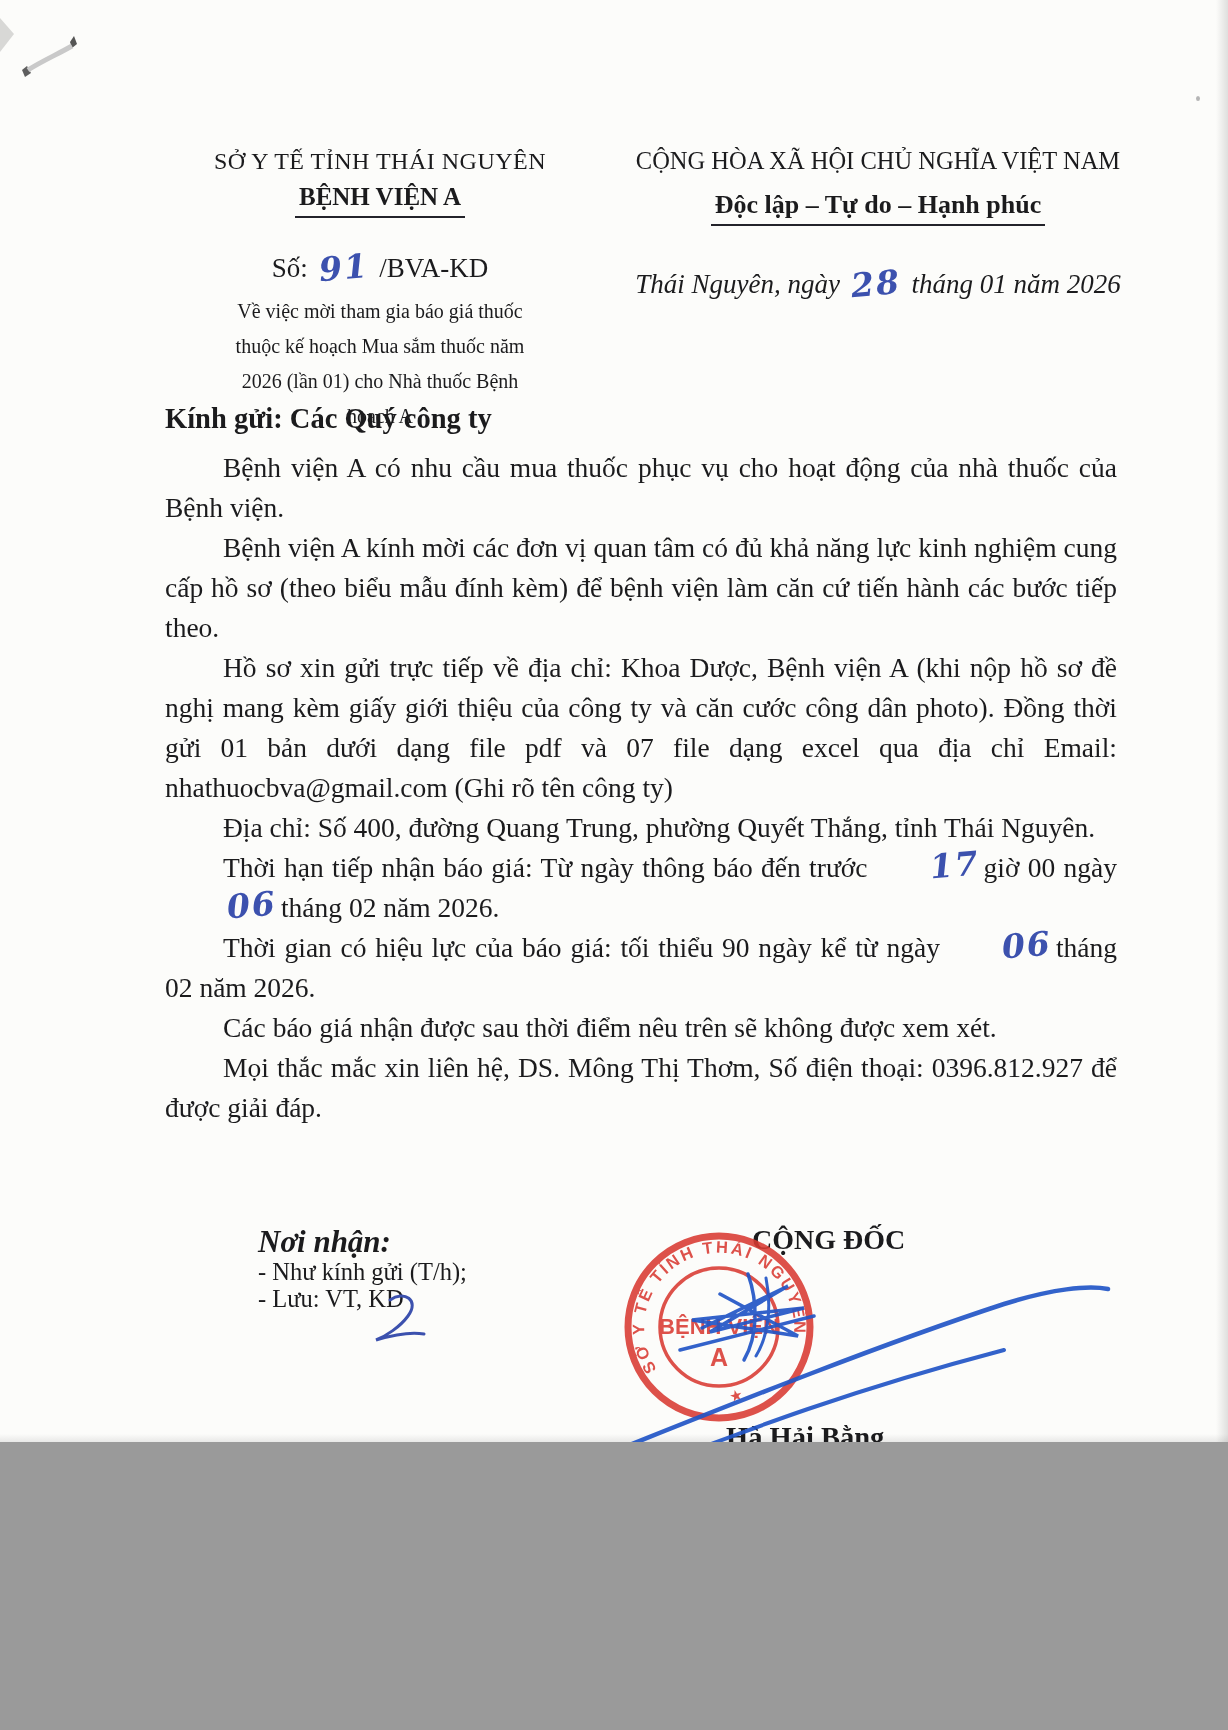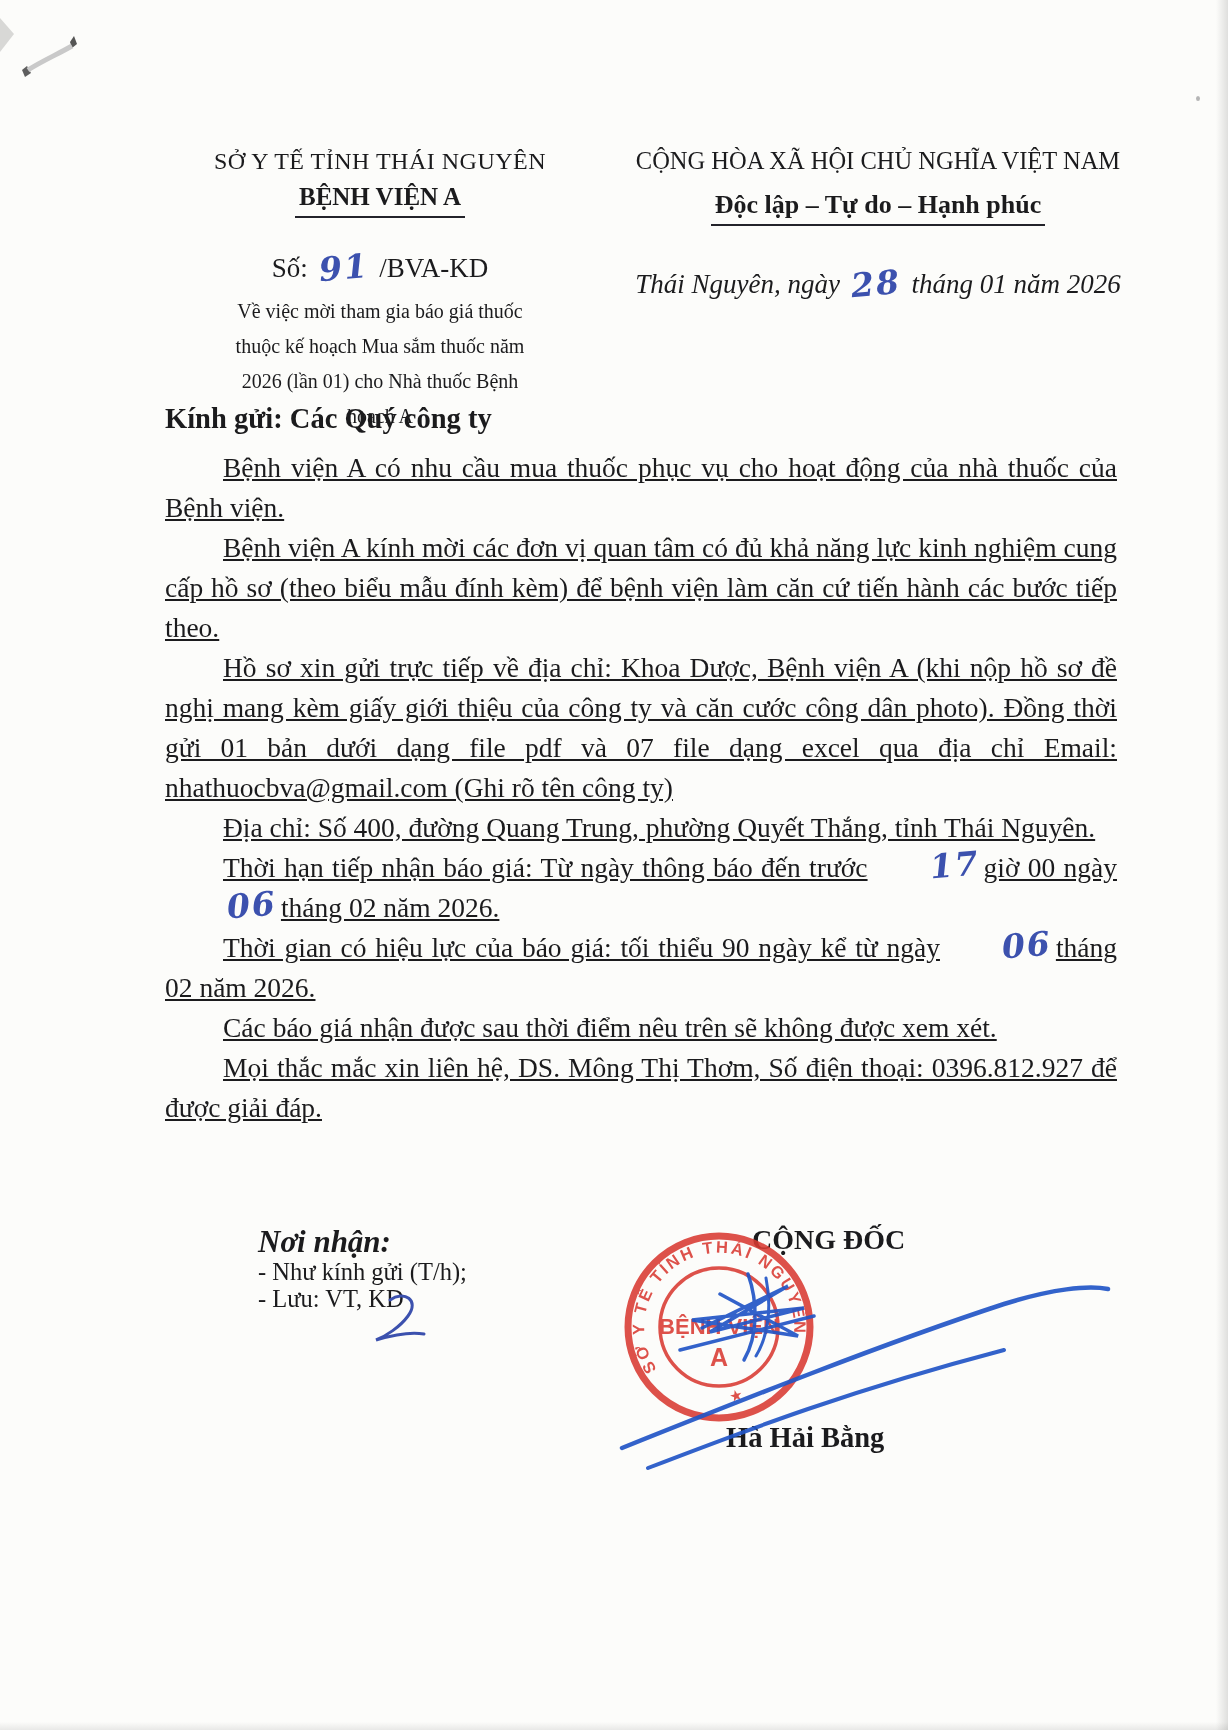--- a/index.html
+++ b/index.html
@@ -1,19 +1,19 @@
 <!DOCTYPE html>
 <html lang="vi"><head>
 <meta charset="utf-8">
 <title>Document</title>
 <style>
   html,body{margin:0;padding:0;background:#9a9a9a;}
   .page{
     position:relative;
-    width:1228px;height:1730px;
+    width:1228px;height:1442px;
     margin:0 auto;
     background:#fcfcfa;
     overflow:hidden;
     font-family:"Liberation Serif","DejaVu Serif",serif;
     color:#1b1b1d;
   }
   
   .edge-right{position:absolute;top:0;right:0;bottom:0;width:12px;
     background:linear-gradient(to left,rgba(90,90,90,.18),rgba(0,0,0,0));}
   .edge-bottom{position:absolute;left:0;right:0;bottom:0;height:8px;
@@ -37,21 +37,21 @@
     font-family:"DejaVu Serif",serif;
     font-style:italic;font-weight:600;
     font-size:33px;line-height:0;
     display:inline-block;transform:rotate(-5deg);
     position:relative;top:2px;margin:0 4px;letter-spacing:2px;
   }
 
   .salutation{position:absolute;left:165px;top:403px;width:952px;
     font-weight:bold;font-size:28.5px;}
 
-  .letter-body{position:absolute;left:165px;top:448px;width:952px;text-decoration:underline;}
+  .letter-body{position:absolute;left:165px;top:448px;width:952px;}
   .letter-body p{margin:0;text-indent:58px;text-align:justify;
     font-size:27.5px;line-height:40px;}
 
   
   .recipients{position:absolute;left:258px;top:1228px;font-size:24.5px;line-height:27px;}
   .recipients .title{font-weight:bold;font-style:italic;font-size:31px;margin-bottom:3px;}
   .signer-title{position:absolute;left:752px;top:1224px;font-weight:bold;font-size:28px;}
   .signer-name{position:absolute;left:726px;top:1422px;font-weight:bold;font-size:28.5px;}
 
   .stamp-wrap{position:absolute;left:620px;top:1226px;width:198px;height:198px;opacity:.88;}

